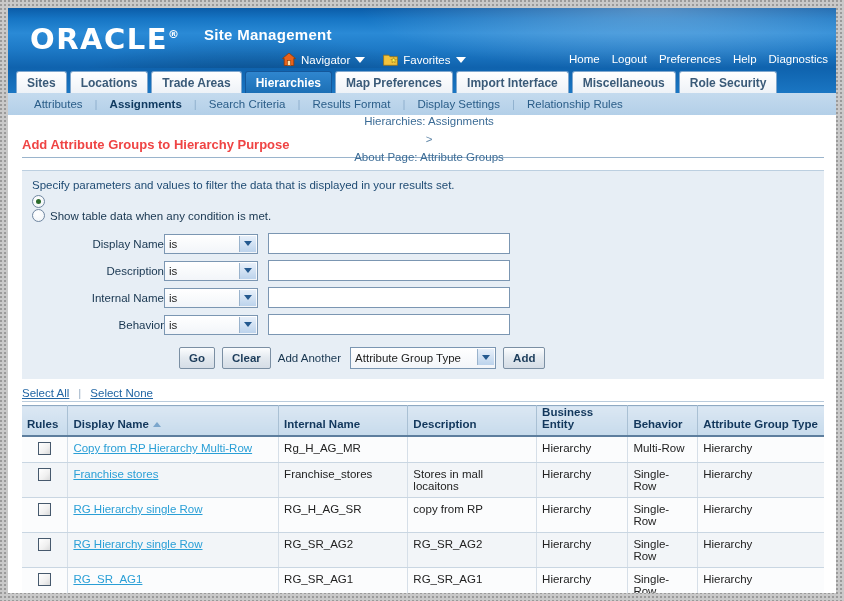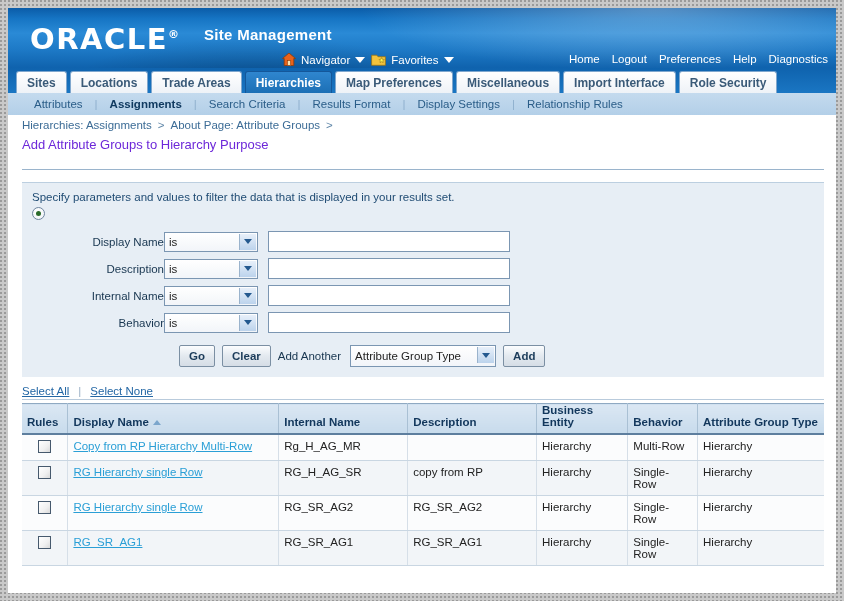--- a/index.html
+++ b/index.html
@@ -81,21 +81,21 @@
     color: #ffffff;
     font-size: 11.5px;
     text-decoration: none;
     white-space: nowrap;
   }
   .menugroup {
     position: absolute;
     left: 274px; top: 45px;
     display: flex;
     align-items: center;
-    gap: 6px;
+    gap: 18px;
     z-index: 2;
   }
   .menuitem {
     display: flex;
     align-items: center;
     gap: 5px;
     color: #ffffff;
     font-size: 11.5px;
     white-space: nowrap;
     cursor: pointer;
@@ -167,31 +167,32 @@
   
   .breadcrumb {
     height: 20px;
     background: #ffffff;
     display: flex;
     align-items: center;
     padding-left: 14px;
     gap: 6px;
     font-size: 11.5px;
     color: #3c6c96;
+    flex-direction: column;
   }
   .breadcrumb a { color: #3c6c96; text-decoration: none; }
   .breadcrumb .chev { color: #5f86a8; }
 
   .pagetitle {
     margin: 2px 12px 0 14px;
-    padding-bottom: 17px;
+    padding-bottom: 5px;
     border-bottom: 1px solid #9ab4cc;
     font-size: 13px;
-    font-weight: normal;
-    color: #6d28d9;
+    font-weight: bold;
+    color: #ef4444;
   }
 
   
   .filterpanel {
     margin: 12px 12px 0 14px;
     background: #e7eef5;
     border-top: 1px solid #bccfe0;
     padding: 8px 10px 10px 10px;
     position: relative;
   }
@@ -402,22 +403,22 @@
       <a href="#">Diagnostics</a>
     </div>
   </div>
 
   <div class="tabrow">
     <div class="tab">Sites</div>
     <div class="tab">Locations</div>
     <div class="tab">Trade Areas</div>
     <div class="tab selected">Hierarchies</div>
     <div class="tab">Map Preferences</div>
+    <div class="tab">Import Interface</div>
     <div class="tab">Miscellaneous</div>
-    <div class="tab">Import Interface</div>
     <div class="tab">Role Security</div>
   </div>
 
   <div class="subnav">
     <a href="#">Attributes</a>
     <span class="sep">|</span>
     <a href="#" class="active">Assignments</a>
     <span class="sep">|</span>
     <a href="#">Search Criteria</a>
     <span class="sep">|</span>
@@ -435,20 +436,24 @@
     <span class="chev">&gt;</span>
   </div>
 
   <div class="pagetitle">Add Attribute Groups to Hierarchy Purpose</div>
 
   <div class="filterpanel">
     <div class="hint">Specify parameters and values to filter the data that is displayed in your results set.</div>
 
     <div class="radio-line">
       <span class="radio checked"></span>
+    </div>
+    <div class="radio-line">
+      <span class="radio"></span>
+      <span>Show table data when any condition is met.</span>
     </div>
 
     <table class="fieldtable">
       <tbody>
           <tr>
         <td class="fieldlabel">Display Name</td>
         <td>
           <div class="fakeselect">
             <span>is</span>
             <span class="arrowbox">
@@ -543,20 +548,29 @@
           <td class="colselect"><span class="chk"></span></td>
           <td><a href="#">Copy from RP Hierarchy Multi-Row</a></td>
           <td>Rg_H_AG_MR</td>
           <td></td>
           <td>Hierarchy</td>
           <td>Multi-Row</td>
           <td>Hierarchy</td>
         </tr>
         <tr>
           <td class="colselect"><span class="chk"></span></td>
+          <td><a href="#">Franchise stores</a></td>
+          <td>Franchise_stores</td>
+          <td>Stores in mall locaitons</td>
+          <td>Hierarchy</td>
+          <td>Single-Row</td>
+          <td>Hierarchy</td>
+        </tr>
+        <tr>
+          <td class="colselect"><span class="chk"></span></td>
           <td><a href="#">RG Hierarchy single Row</a></td>
           <td>RG_H_AG_SR</td>
           <td>copy from RP</td>
           <td>Hierarchy</td>
           <td>Single-Row</td>
           <td>Hierarchy</td>
         </tr>
         <tr>
           <td class="colselect"><span class="chk"></span></td>
           <td><a href="#">RG Hierarchy single Row</a></td>

